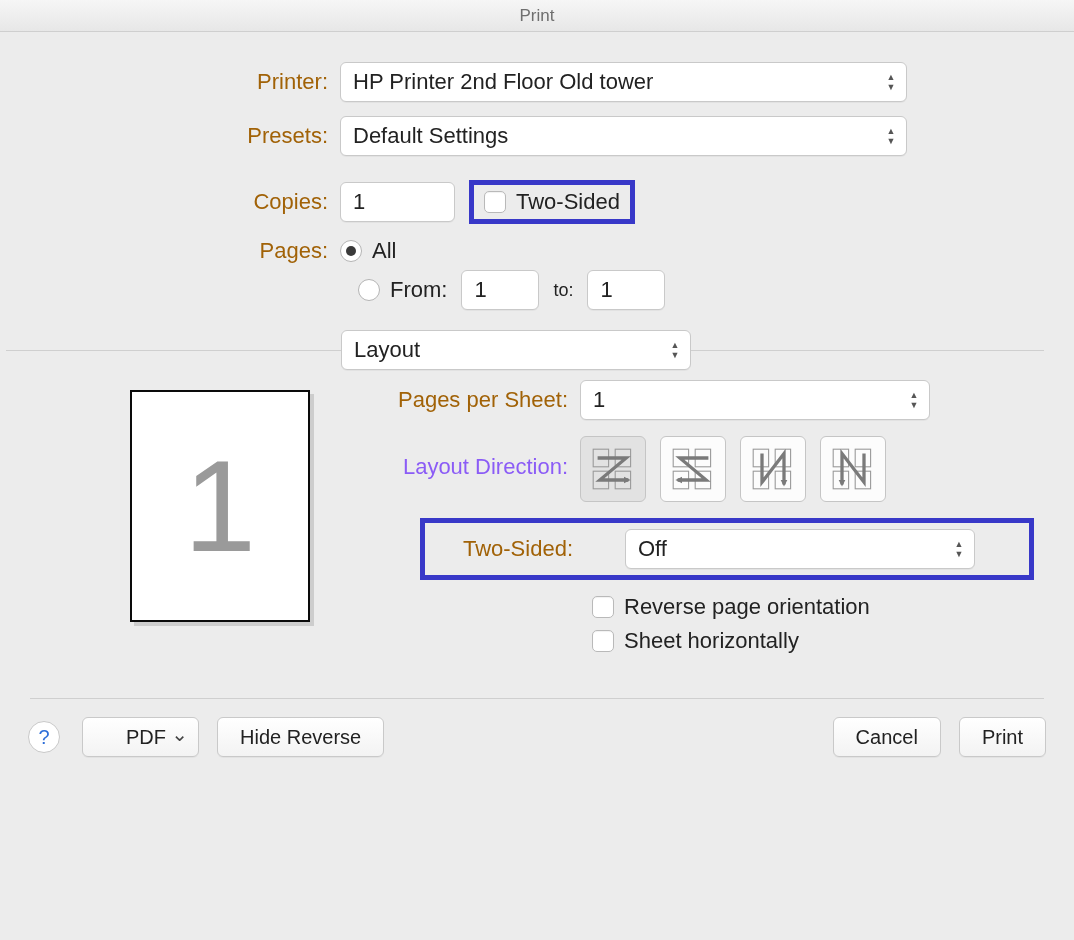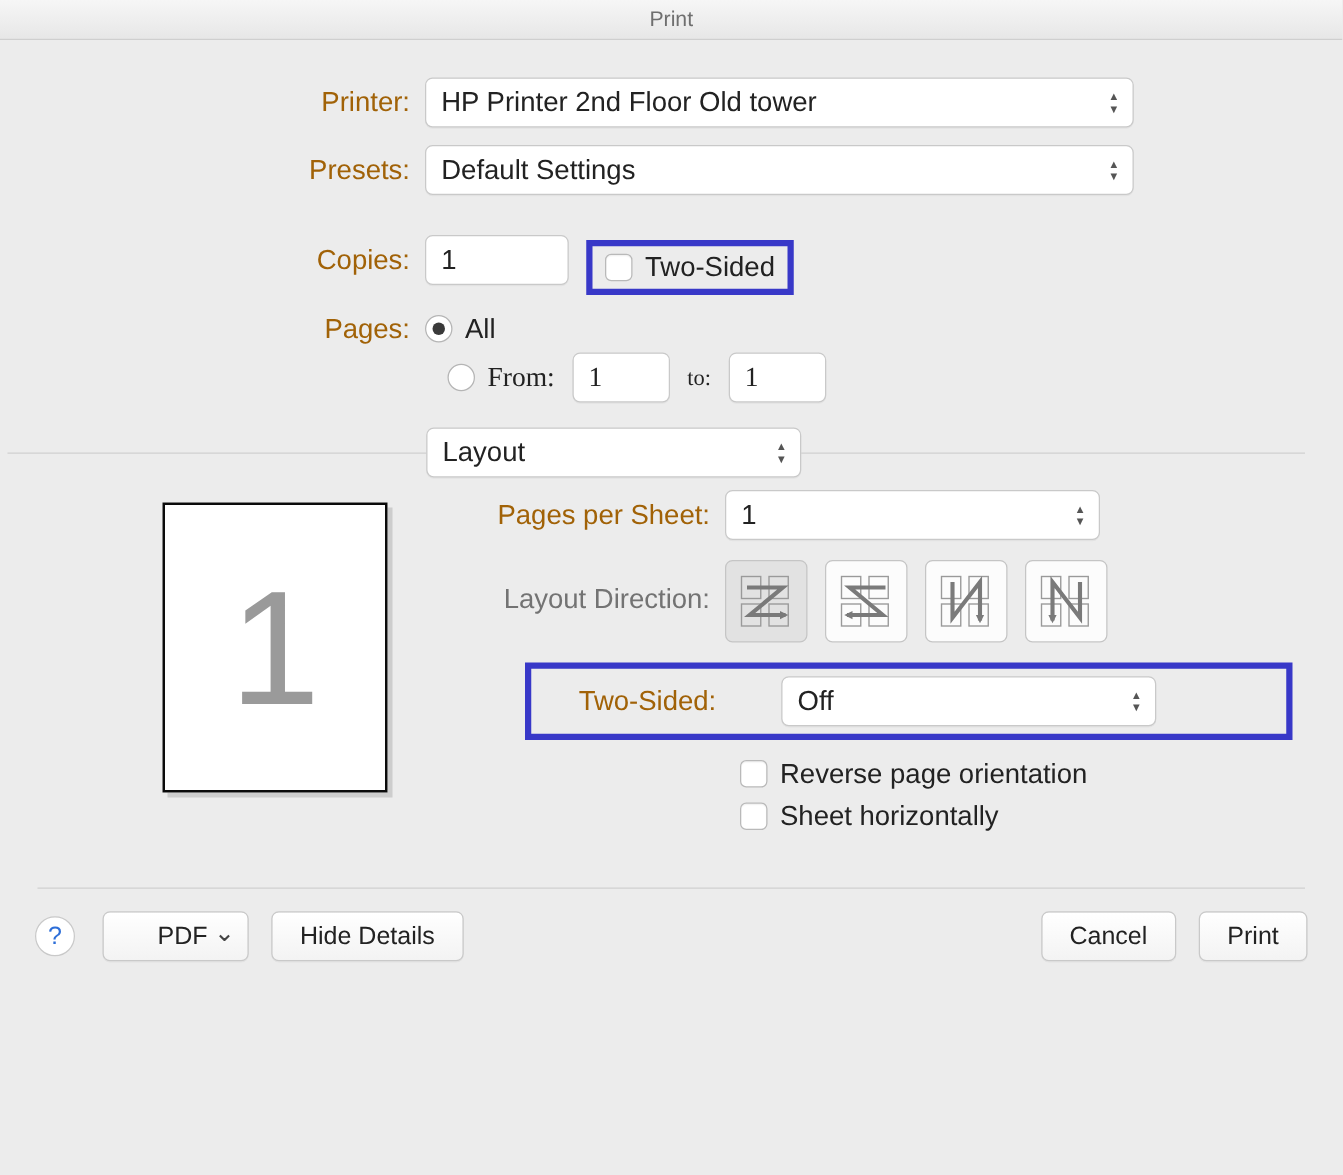--- a/index.html
+++ b/index.html
@@ -29,21 +29,21 @@
     margin-bottom: 14px;
   }
   .label {
     width: 340px;
     text-align: right;
     font-size: 22px;
     color: #a16207;
     padding-right: 12px;
   }
   .label.sub { width: 588px; }
-  .label.dim { color: #737373; }
+  .label.dim { color: #8b5cf6; }
   .control-area { display: flex; align-items: center; }
   .select, .btn, .num-input, .text-input {
     font-size: 22px;
     background: #fff;
     border: 1px solid #c9c9c9;
     border-radius: 6px;
     height: 40px;
     display: inline-flex;
     align-items: center;
     padding: 0 12px;
@@ -135,22 +135,22 @@
     font-size: 20px;
     display: inline-flex; align-items: center; justify-content: center;
     margin-right: 22px;
   }
   .btn { height: 40px; padding: 0 22px; font-size: 20px; background: linear-gradient(#ffffff, #f3f3f3); }
   .btn.default { background: linear-gradient(#ffffff, #f3f3f3); }
   .pdf-btn { position: relative; padding-right: 32px; padding-left: 43px; }
   .pdf-btn::after { content: "⌄"; position: absolute; right: 10px; top: 4px; font-size: 20px; color: #444; }
   .spacer { flex: 1; }
   .select.wide { width: 567px; }
-  .select.mid  { width: 300px; }
-  .row-indent { padding-left: 358px; font-family: Liberation Serif, serif; }
+  .select.mid  { width: 350px; }
+  .row-indent { padding-left: 358px; }
   hr.footer-top {
     border: none; border-top: 1px solid #cfcfcf;
     margin: 28px 30px 0 30px;
   }
 </style>
 </head>
 <body>
 
 <div class="titlebar">
   <span>Print</span>
@@ -178,21 +178,21 @@
     </div>
   </div>
 
   <div class="row" style="margin-top:24px;">
     <div class="label">Copies:</div>
     <div class="control-area">
       <div class="num-input">
         <span>1</span>
       </div>
       <div style="width:14px;"></div>
-      <div class="highlight-box" style="display:flex; align-items:center;margin-top:12px;">
+      <div class="highlight-box" style="display:flex; align-items:center;">
         <span class="check"></span>
         <span class="checkbox-label">Two-Sided</span>
       </div>
     </div>
   </div>
 
   <div class="row" style="margin-bottom:6px;">
     <div class="label">Pages:</div>
     <div class="control-area">
       <span class="radio selected"></span>
@@ -307,21 +307,21 @@
 
   <div class="footer">
     <div class="help-btn">
       <span>?</span>
     </div>
     <div class="btn pdf-btn">
       <span>PDF</span>
     </div>
     <div style="width:18px;"></div>
     <div class="btn">
-      <span>Hide Details</span>
+      <span>Hide Reverse</span>
     </div>
     <div class="spacer"></div>
     <div class="btn">
       <span>Cancel</span>
     </div>
     <div style="width:18px;"></div>
     <div class="btn default">
       <span>Print</span>
     </div>
   </div>

